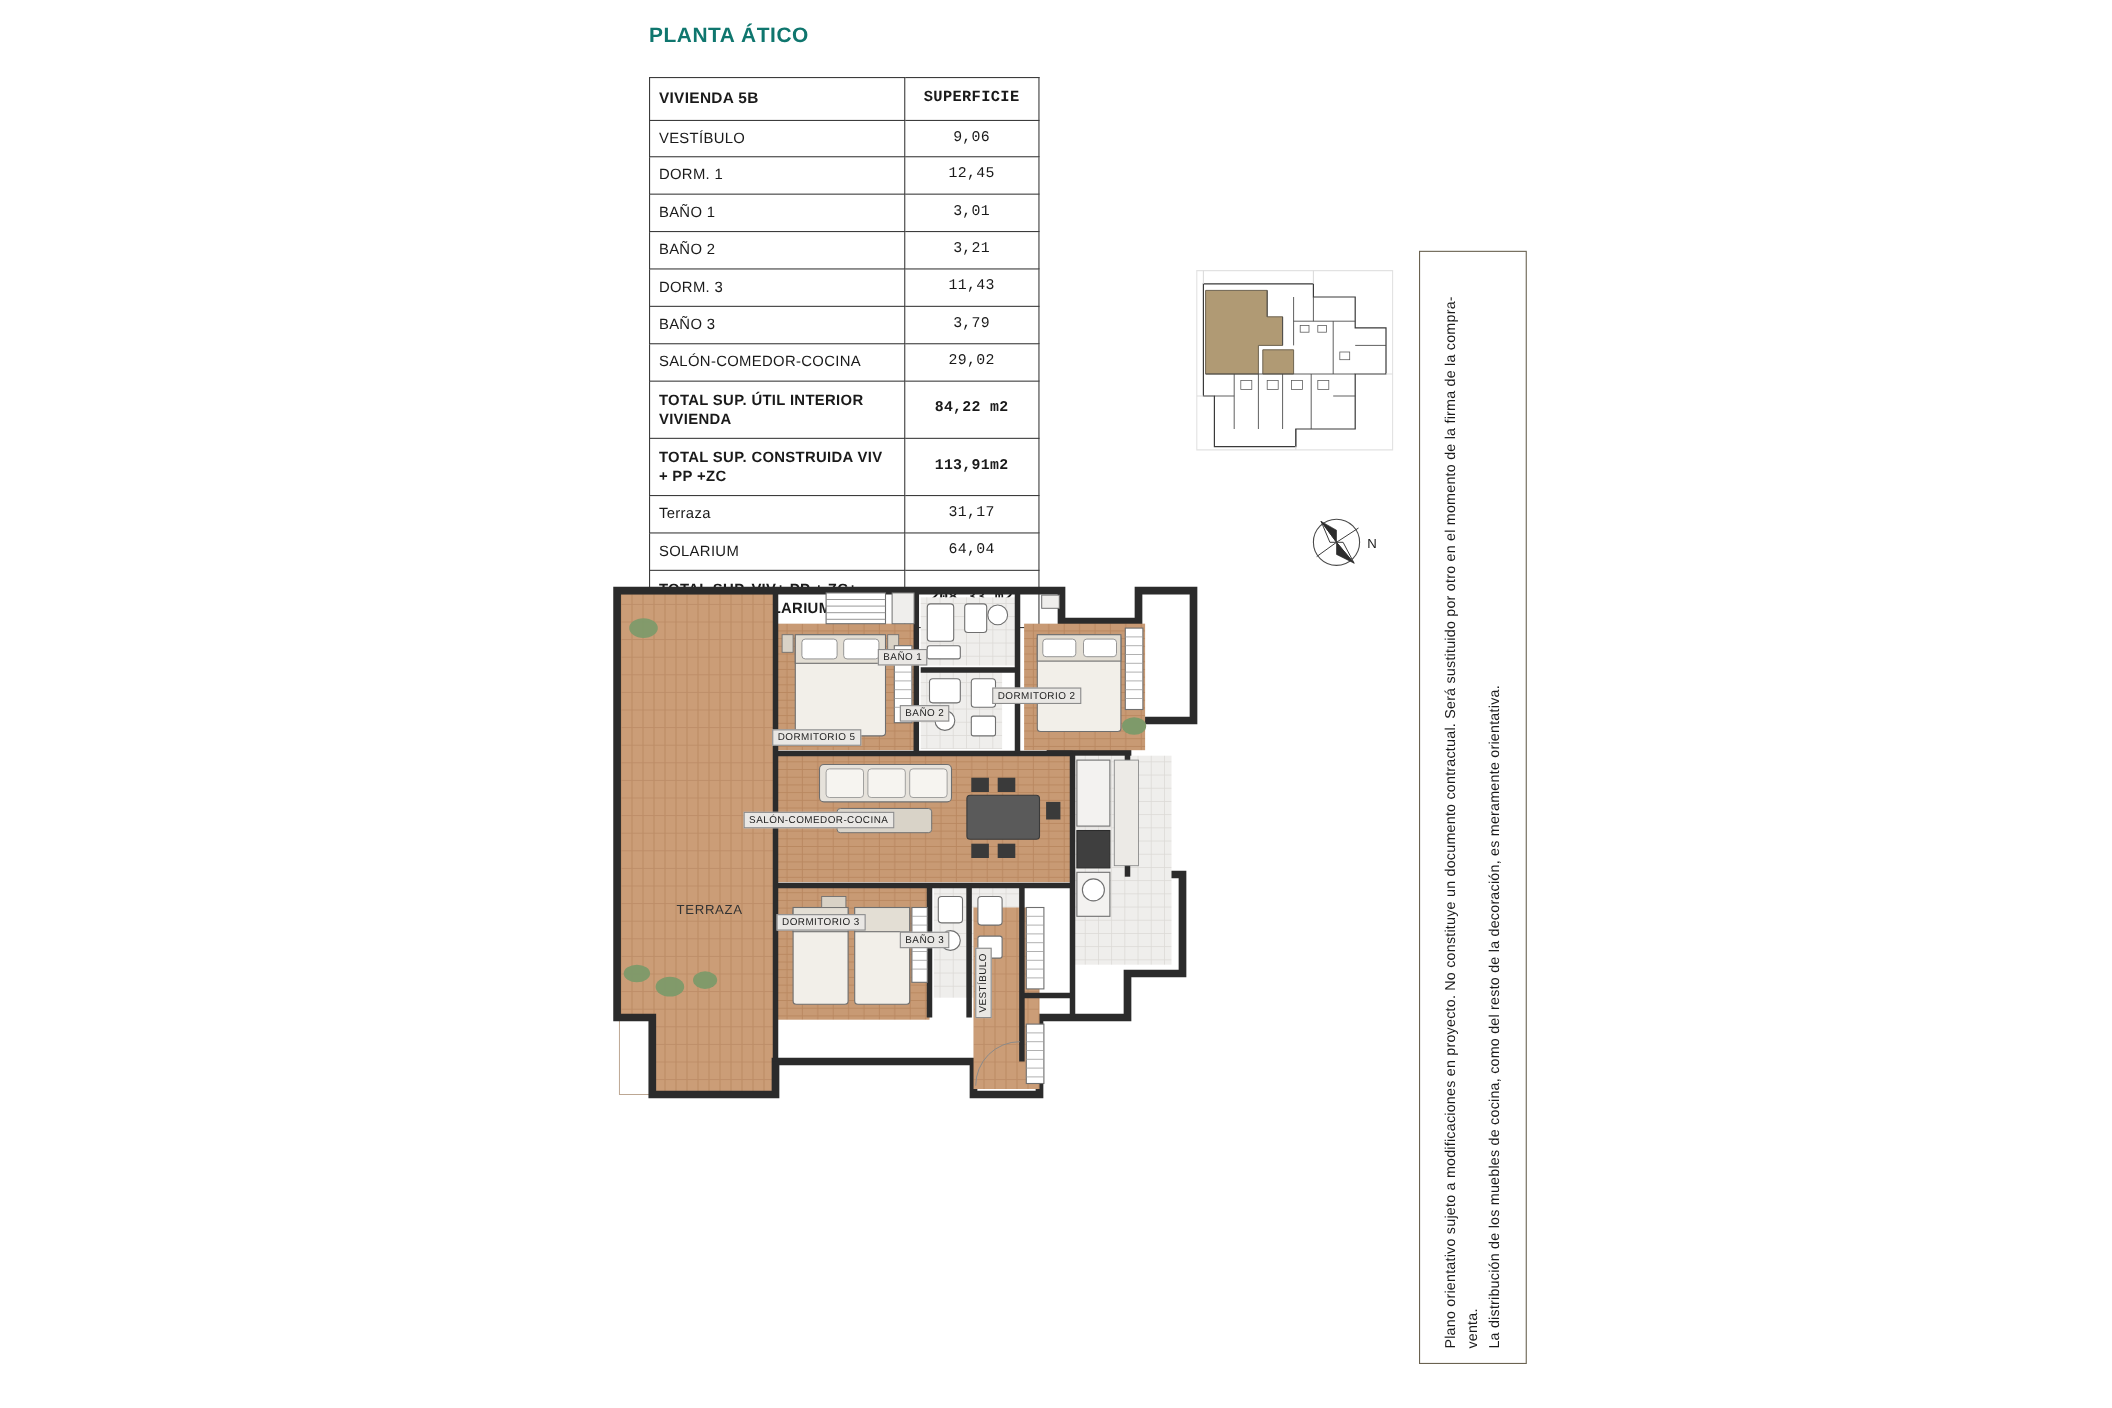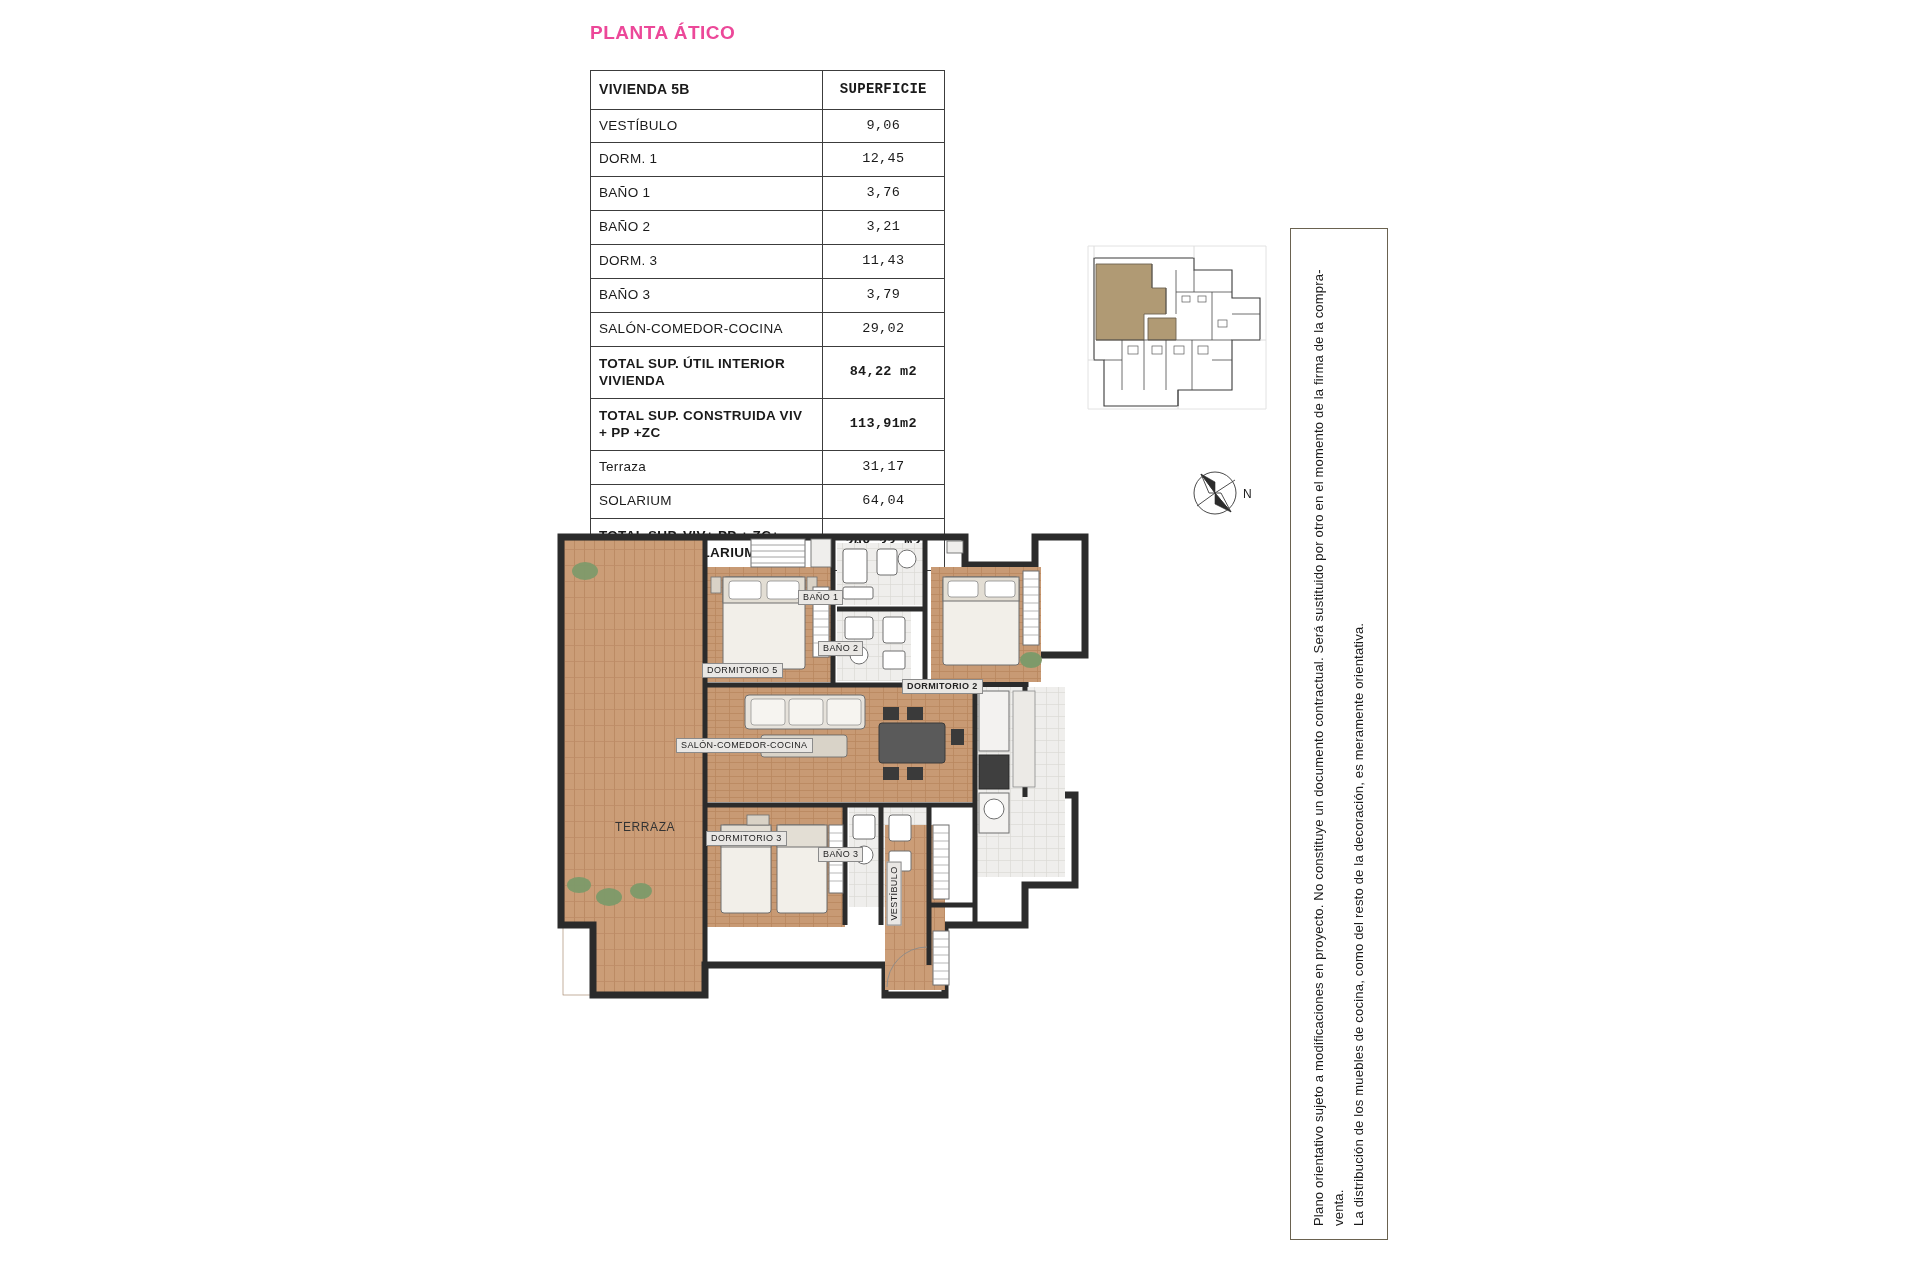--- a/index.html
+++ b/index.html
@@ -17,21 +17,21 @@
   }
 
   
   #page-title {
     position: absolute;
     left: 590px;
     top: 22px;
     font-size: 19px;
     font-weight: bold;
     letter-spacing: 0.5px;
-    color: #ec4899;
+    color: #0f766e;
   }
 
   
   #surface-table {
     position: absolute;
     left: 590px;
     top: 70px;
     width: 355px;
     border-collapse: collapse;
     font-size: 13.5px;
@@ -160,21 +160,21 @@
     <tr>
       <td class="label">VESTÍBULO</td>
       <td class="value">9,06</td>
     </tr>
     <tr>
       <td class="label">DORM. 1</td>
       <td class="value">12,45</td>
     </tr>
     <tr>
       <td class="label">BAÑO 1</td>
-      <td class="value">3,76</td>
+      <td class="value">3,01</td>
     </tr>
     <tr>
       <td class="label">BAÑO 2</td>
       <td class="value">3,21</td>
     </tr>
     <tr>
       <td class="label">DORM. 3</td>
       <td class="value">11,43</td>
     </tr>
     <tr>
@@ -452,21 +452,21 @@
 </div>
 
 <div id="terraza-label">TERRAZA</div>
 
 <div class="room-tag" style="left:798px; top:590px;">BAÑO 1</div>
 
 <div class="room-tag" style="left:702px; top:663px;">DORMITORIO 5</div>
 
 <div class="room-tag" style="left:818px; top:641px;">BAÑO 2</div>
 
-<div class="room-tag" style="left:902px; top:679px;font-weight:bold;">DORMITORIO 2</div>
+<div class="room-tag" style="left:902px; top:625px;">DORMITORIO 2</div>
 
 <div class="room-tag" style="left:676px; top:738px;">SALÓN-COMEDOR-COCINA</div>
 
 <div class="room-tag" style="left:706px; top:831px;">DORMITORIO 3</div>
 
 <div class="room-tag" style="left:818px; top:847px;">BAÑO 3</div>
 
 <div class="room-tag vertical" style="left:862px; top:886px;">VESTÍBULO</div>
 
 </body></html>

